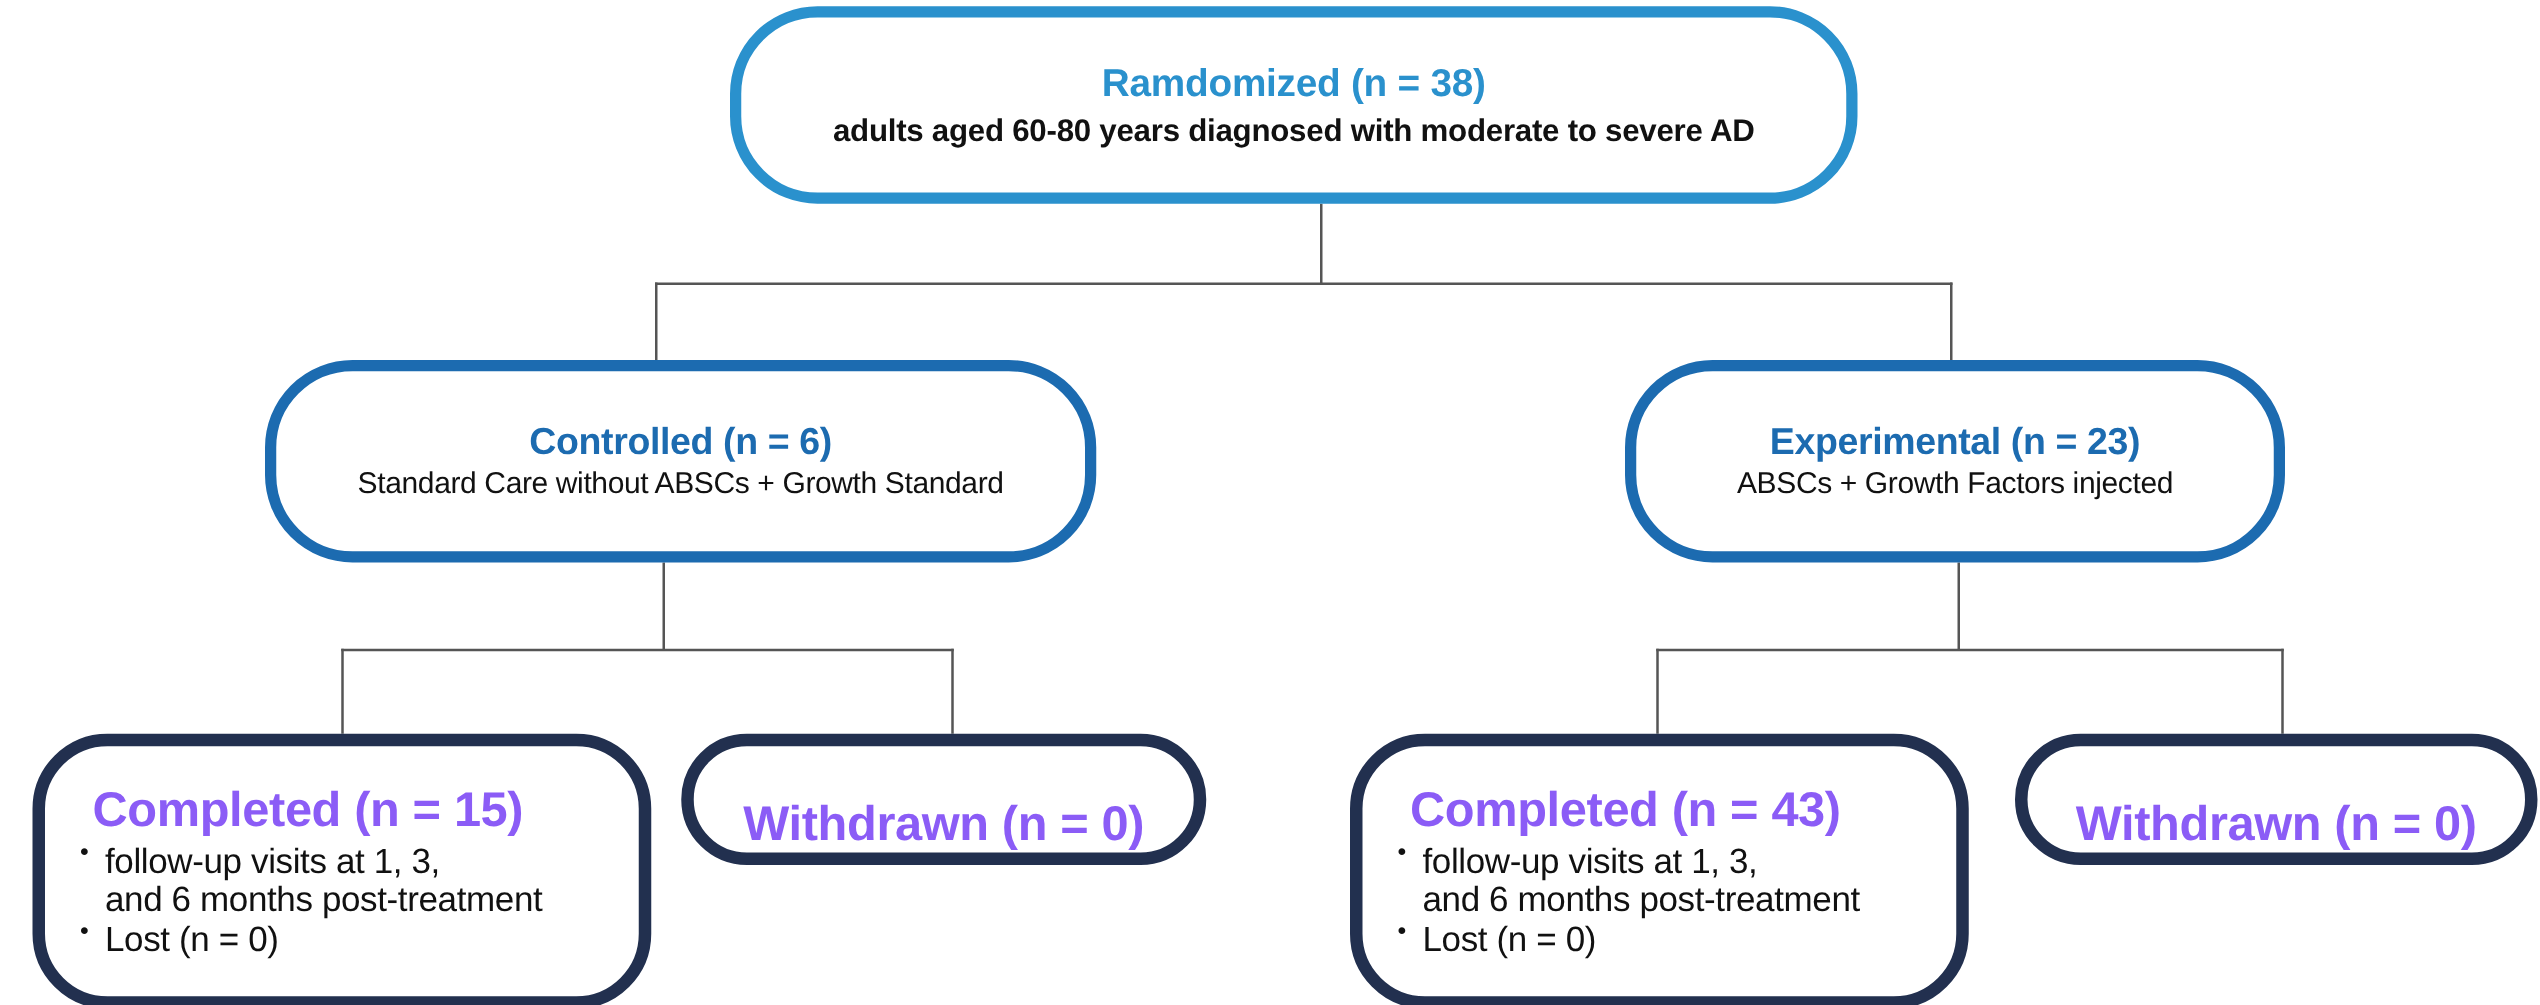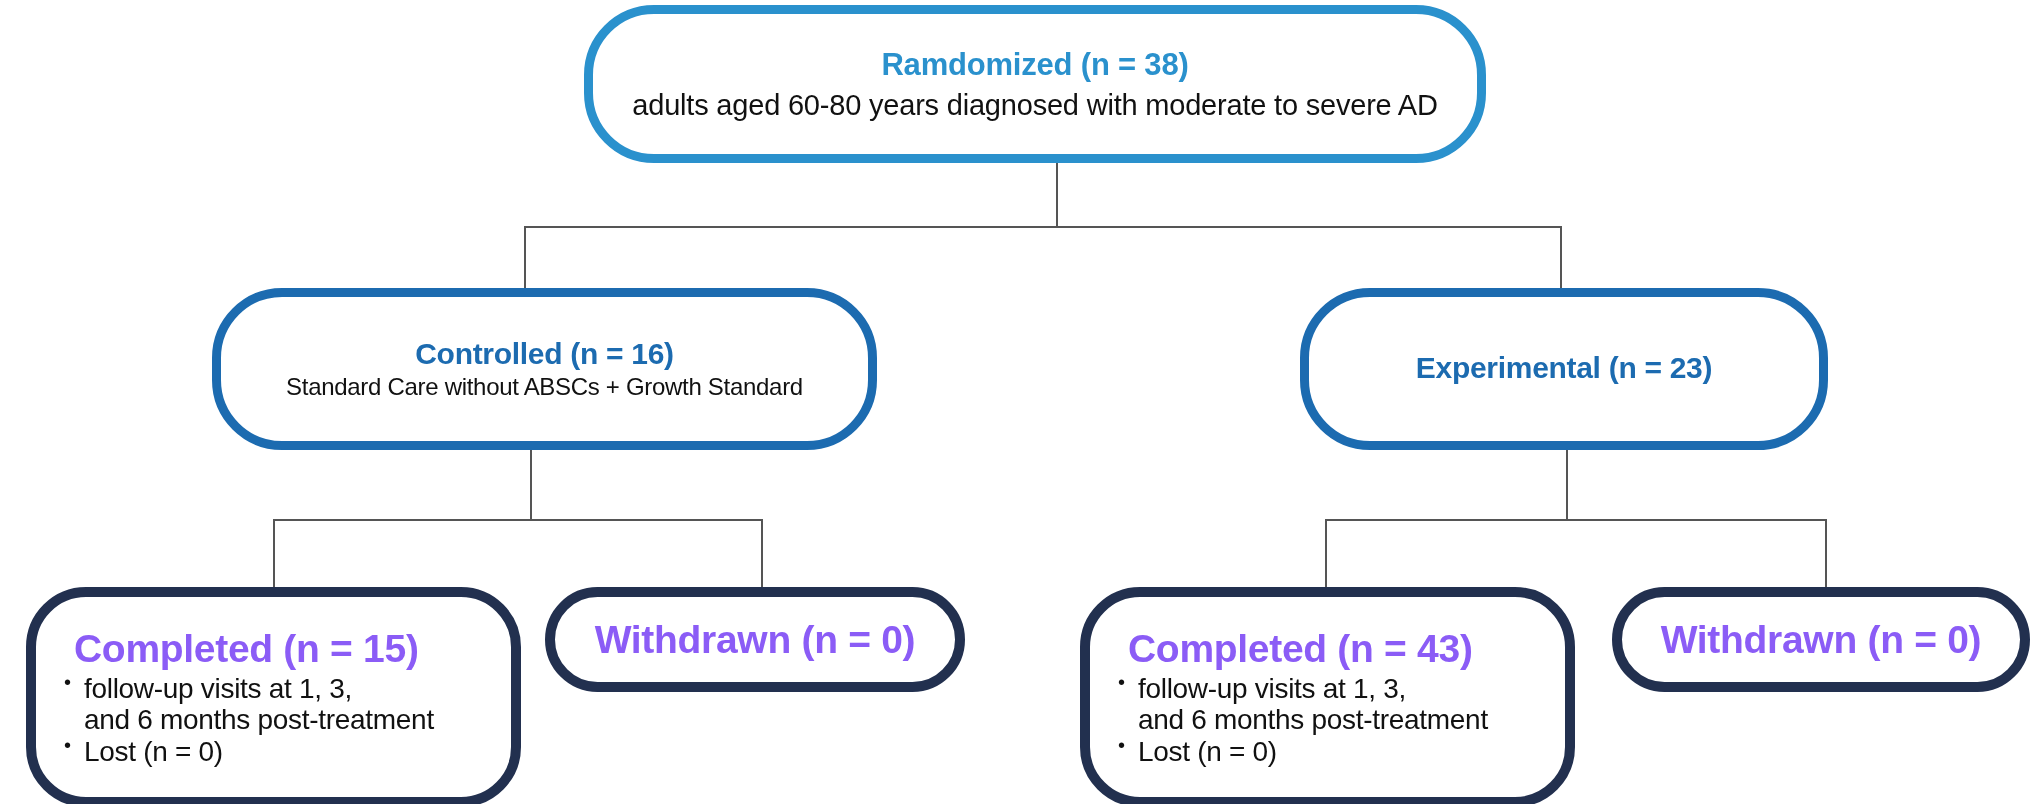--- a/index.html
+++ b/index.html
@@ -32,22 +32,23 @@
   }
   .node.lvl1 .title {
     color: #2a91cd;
     font-size: 31px;
     font-weight: bold;
     letter-spacing: -0.2px;
     margin-bottom: 6px;
   }
   .node.lvl1 .subtitle {
     color: #111111;
-    font-size: 29px;
+    font-size: 25px;
     letter-spacing: -0.2px;
+    font-weight: bold;
   }
   
   .node.lvl2 {
     border: 9px solid #1c6bb0;
     border-radius: 70px;
   }
   .node.lvl2 .title {
     color: #1c6bb0;
     font-size: 30px;
     font-weight: bold;
@@ -56,20 +57,21 @@
   }
   .node.lvl2 .subtitle {
     color: #111111;
     font-size: 24px;
     letter-spacing: -0.3px;
   }
   
   .node.lvl3 {
     border: 10px solid #22304f;
     border-radius: 60px;
+    justify-content: flex-end;
   }
   .node.lvl3 .title {
     color: #8b5cf6;
     font-size: 39px;
     font-weight: bold;
     letter-spacing: -0.3px;
   }
   .node.lvl3.with-list {
     align-items: flex-start;
     justify-content: center;
@@ -138,26 +140,27 @@
   <div class="conn v" style="left:1325px; top:519px; height:68px;"></div>
 
   <div class="conn v" style="left:1825px; top:519px; height:68px;"></div>
 
   <div class="node lvl1" style="left:584px; top:5px; width:902px; height:158px;">
     <div class="title">Ramdomized (n = 38)</div>
     <div class="subtitle">adults aged 60-80 years diagnosed with moderate to severe AD</div>
   </div>
 
   <div class="node lvl2" style="left:212px; top:288px; width:665px; height:162px;">
-    <div class="title">Controlled (n = 16)</div>
+    <div class="title">Controlled (n = 6)</div>
     <div class="subtitle">Standard Care without ABSCs + Growth Standard</div>
   </div>
 
   <div class="node lvl2" style="left:1300px; top:288px; width:528px; height:162px;align-items:center;">
     <div class="title">Experimental (n = 23)</div>
+    <div class="subtitle">ABSCs + Growth Factors injected</div>
   </div>
 
   <div class="node lvl3 with-list" style="left:26px; top:587px; width:495px; height:220px;">
     <div class="title">Completed (n = 15)</div>
     <ul class="bullets">
       <li>follow-up visits at 1, 3,
 and 6 months post-treatment</li>
       <li>Lost (n = 0)</li>
     </ul>
   </div>

